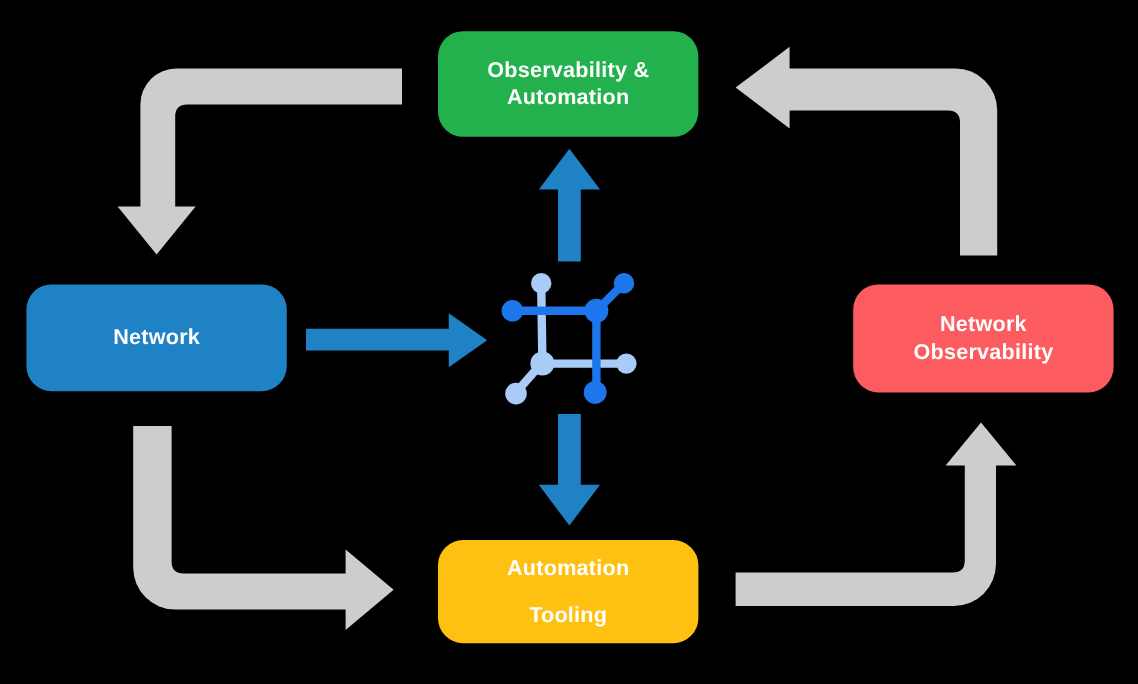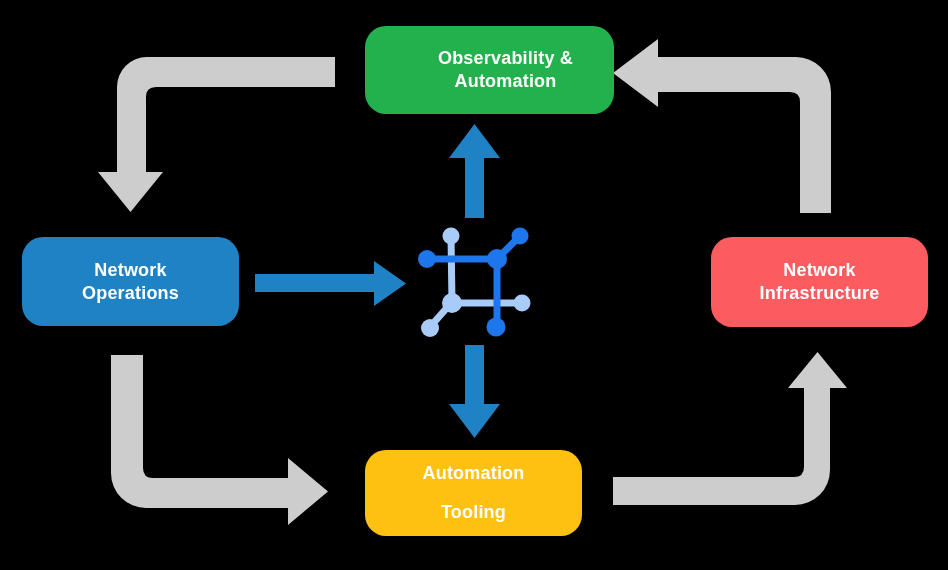--- a/index.html
+++ b/index.html
@@ -77,33 +77,32 @@
       </g>
       <g style="fill: rgb(29, 118, 236);">
         <circle cx="427" cy="259" r="9"></circle>
         <circle cx="520" cy="236" r="8.5"></circle>
         <circle cx="496" cy="327" r="9.5"></circle>
         <circle cx="497" cy="259" r="10"></circle>
       </g>
     </g>
   </svg>
 
-  <div class="node-box node-observability" style="background-color: rgb(35, 177, 78); padding-left: 32px;">
+  <div class="node-box node-observability" style="background-color: rgb(35, 177, 78);">
     <span>Observability &amp;</span>
     <span>Automation</span>
   </div>
 
   <div class="node-box node-operations" style="background-color: rgb(31, 130, 197);">
     <span>Network</span>
-    <span>Operations</span>
   </div>
 
   <div class="node-box node-infrastructure" style="background-color: rgb(252, 92, 96);">
     <span>Network</span>
-    <span>Infrastructure</span>
+    <span>Observability</span>
   </div>
 
   <div class="node-box node-automation" style="background-color: rgb(254, 193, 17);">
     <span>Automation</span>
     <span>Tooling</span>
   </div>
 
 </div>
 
 </body></html>

